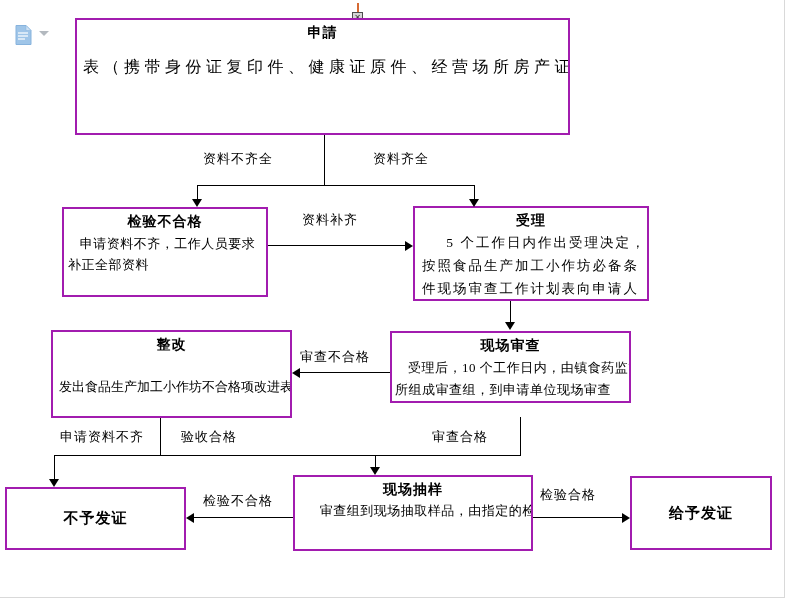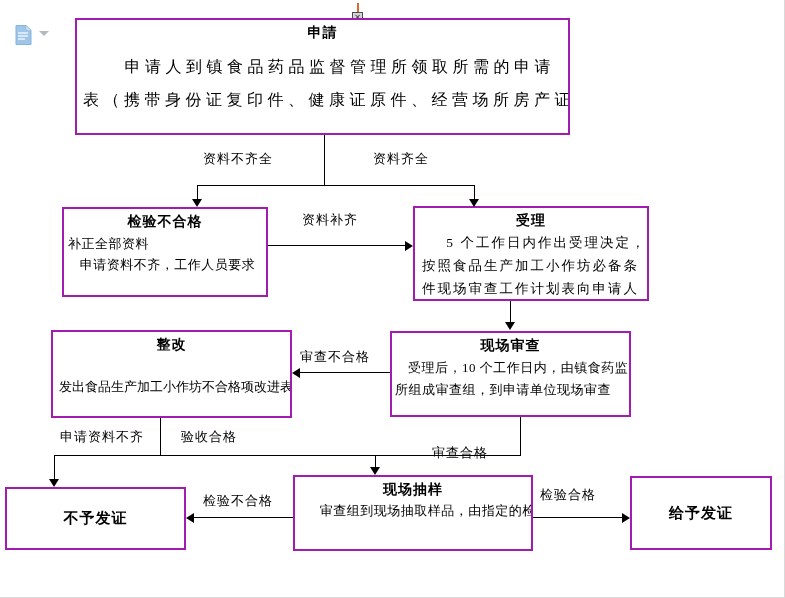--- a/index.html
+++ b/index.html
@@ -63,50 +63,49 @@
     </svg>
   </div>
   <div class="dd-tri"></div>
 
   <div class="rot-line"></div>
   <div class="anchor-sq">✕</div>
 
   <div class="box thick" style="left:75px;top:18px;width:495px;height:117px;">
     <div class="box-title">申請</div>
     <div class="box-body apply-body">
-      <div class="bl ind">申请人到镇食品药品监督管理所领取所需的申请</div>
       <div class="bl">表（携带身份证复印件、健康证原件、经营场所房产证</div>
     </div>
   </div>
 
   <div class="box" style="left:62px;top:207px;width:206px;height:90px;">
     <div class="box-title">检验不合格</div>
     <div class="box-body supp-body">
+      <div class="bl ind">申请资料不齐，工作人员要求</div>
       <div class="bl">补正全部资料</div>
-      <div class="bl ind">申请资料不齐，工作人员要求</div>
     </div>
   </div>
 
   <div class="box" style="left:413px;top:206px;width:236px;height:95px;">
     <div class="box-title">受理</div>
     <div class="box-body acc-body">
       <div class="bl ind">5 个工作日内作出受理决定，</div>
       <div class="bl">按照食品生产加工小作坊必备条</div>
       <div class="bl">件现场审查工作计划表向申请人</div>
     </div>
   </div>
 
   <div class="box" style="left:51px;top:330px;width:241px;height:88px;">
     <div class="box-title">整改</div>
     <div class="box-body rect-body">
       <div class="bl">发出食品生产加工小作坊不合格项改进表</div>
     </div>
   </div>
 
-  <div class="box" style="left:390px;top:331px;width:241px;height:86px;">
+  <div class="box" style="left:390px;top:331px;width:241px;height:72px;">
     <div class="box-title">现场审查</div>
     <div class="box-body insp-body">
       <div class="bl ind">受理后，10 个工作日内，由镇食药监管</div>
       <div class="bl">所组成审查组，到申请单位现场审查</div>
     </div>
   </div>
 
   <div class="box" style="left:293px;top:475px;width:240px;height:76px;">
     <div class="box-title">现场抽样</div>
     <div class="box-body samp-body">
@@ -150,17 +149,17 @@
   <div class="ar-left" style="left:186px;top:513px;"></div>
   <div class="ln" style="left:533px;top:517px;width:90px;height:1px;"></div>
   <div class="ar-right" style="left:622px;top:513px;"></div>
 
   <div class="edge-label" style="left:203px;top:150px;">资料不齐全</div>
   <div class="edge-label" style="left:373px;top:150px;">资料齐全</div>
   <div class="edge-label" style="left:302px;top:211px;">资料补齐</div>
   <div class="edge-label" style="left:300px;top:348px;">审查不合格</div>
   <div class="edge-label" style="left:60px;top:428px;">申请资料不齐</div>
   <div class="edge-label" style="left:181px;top:428px;">验收合格</div>
-  <div class="edge-label" style="left:432px;top:444px;font-family:Liberation Mono, monospace;">审查合格</div>
+  <div class="edge-label" style="left:432px;top:428px;font-family:Liberation Mono, monospace;">审查合格</div>
   <div class="edge-label" style="left:203px;top:492px;">检验不合格</div>
   <div class="edge-label" style="left:540px;top:486px;">检验合格</div>
 
 </div>
 
 </body></html>

